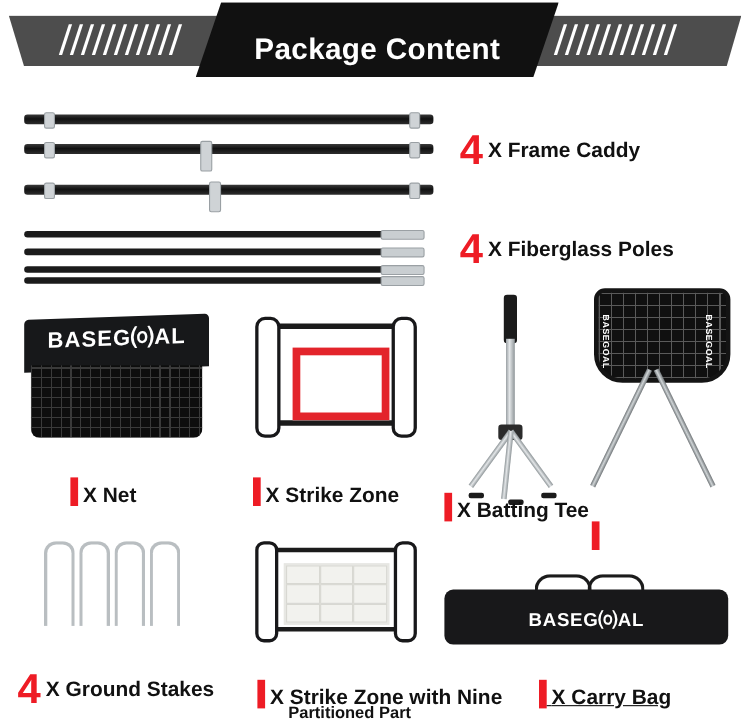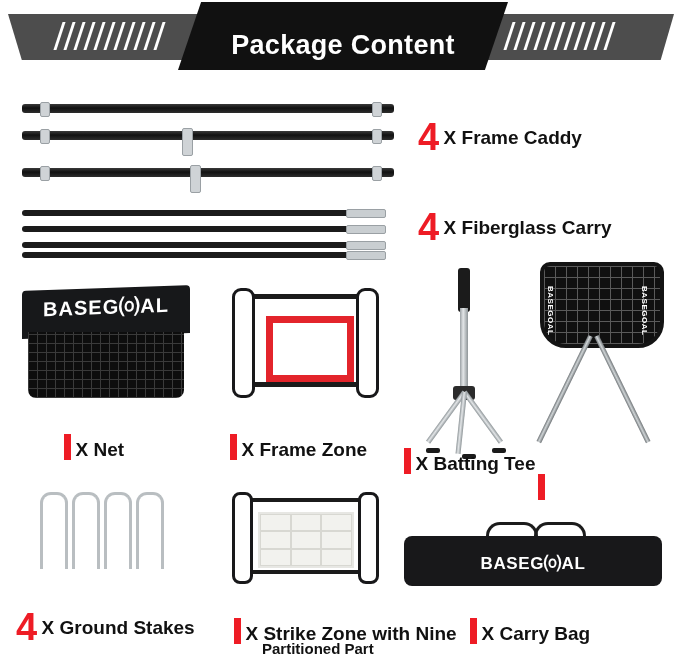--- a/index.html
+++ b/index.html
@@ -459,21 +459,21 @@
   <div class="bar" style="left:22px; top:226px; width:332px; height:6px;"></div>
   <div class="pole-tip" style="left:346px; top:225px; width:38px;"></div>
   <div class="bar" style="left:22px; top:242px; width:332px; height:6px;"></div>
   <div class="pole-tip" style="left:346px; top:241px; width:38px;"></div>
   <div class="bar" style="left:22px; top:252px; width:332px; height:6px;"></div>
   <div class="pole-tip" style="left:346px; top:251px; width:38px;"></div>
 </div>
 
 <div class="label" style="left:418px; top:208px;">
   <span class="qty qty-big">4</span>
-  <span class="lbl-text">X  Fiberglass Carry</span>
+  <span class="lbl-text">X  Fiberglass Poles</span>
 </div>
 
 <div class="net-bag">
   <div class="net-bag-top"></div>
   <div class="net-bag-logo">BASEG⒪AL</div>
   <div class="net-mesh"></div>
 </div>
 
 <div class="label" style="left:64px; top:434px;text-align:center;">
   <span class="qty-bar"></span>
@@ -483,21 +483,21 @@
 <div class="sz">
   <div class="sz-bar" style="top:6px;"></div>
   <div class="sz-bar" style="top:94px;"></div>
   <div class="sz-post l"></div>
   <div class="sz-post r"></div>
   <div class="sz-target"></div>
 </div>
 
 <div class="label" style="left:230px; top:434px;">
   <span class="qty-bar"></span>
-  <span class="lbl-text">X Frame Zone</span>
+  <span class="lbl-text">X Strike Zone</span>
 </div>
 
 <div class="tee">
   <div class="tee-tube"></div>
   <div class="tee-stem"></div>
   <div class="tee-hub"></div>
   <div class="tee-leg a"></div>
   <div class="tee-leg b"></div>
   <div class="tee-leg c"></div>
   <div class="tee-foot" style="left:84px; top:180px;"></div>
@@ -558,16 +558,16 @@
 </div>
 <div class="label lbl-text-sm" style="left:262px; top:640px; font-size:15px;">Partitioned Part</div>
 
 <div class="bag">
   <div class="bag-handle l"></div>
   <div class="bag-handle r"></div>
   <div class="bag-body"></div>
   <div class="bag-logo">BASEG⒪AL</div>
 </div>
 
-<div class="label" style="left:470px; top:618px;">
+<div class="label" style="left:490px; top:618px;text-decoration:underline;">
   <span class="qty-bar"></span>
   <span class="lbl-text">X Carry Bag</span>
 </div>
 
 </body></html>

